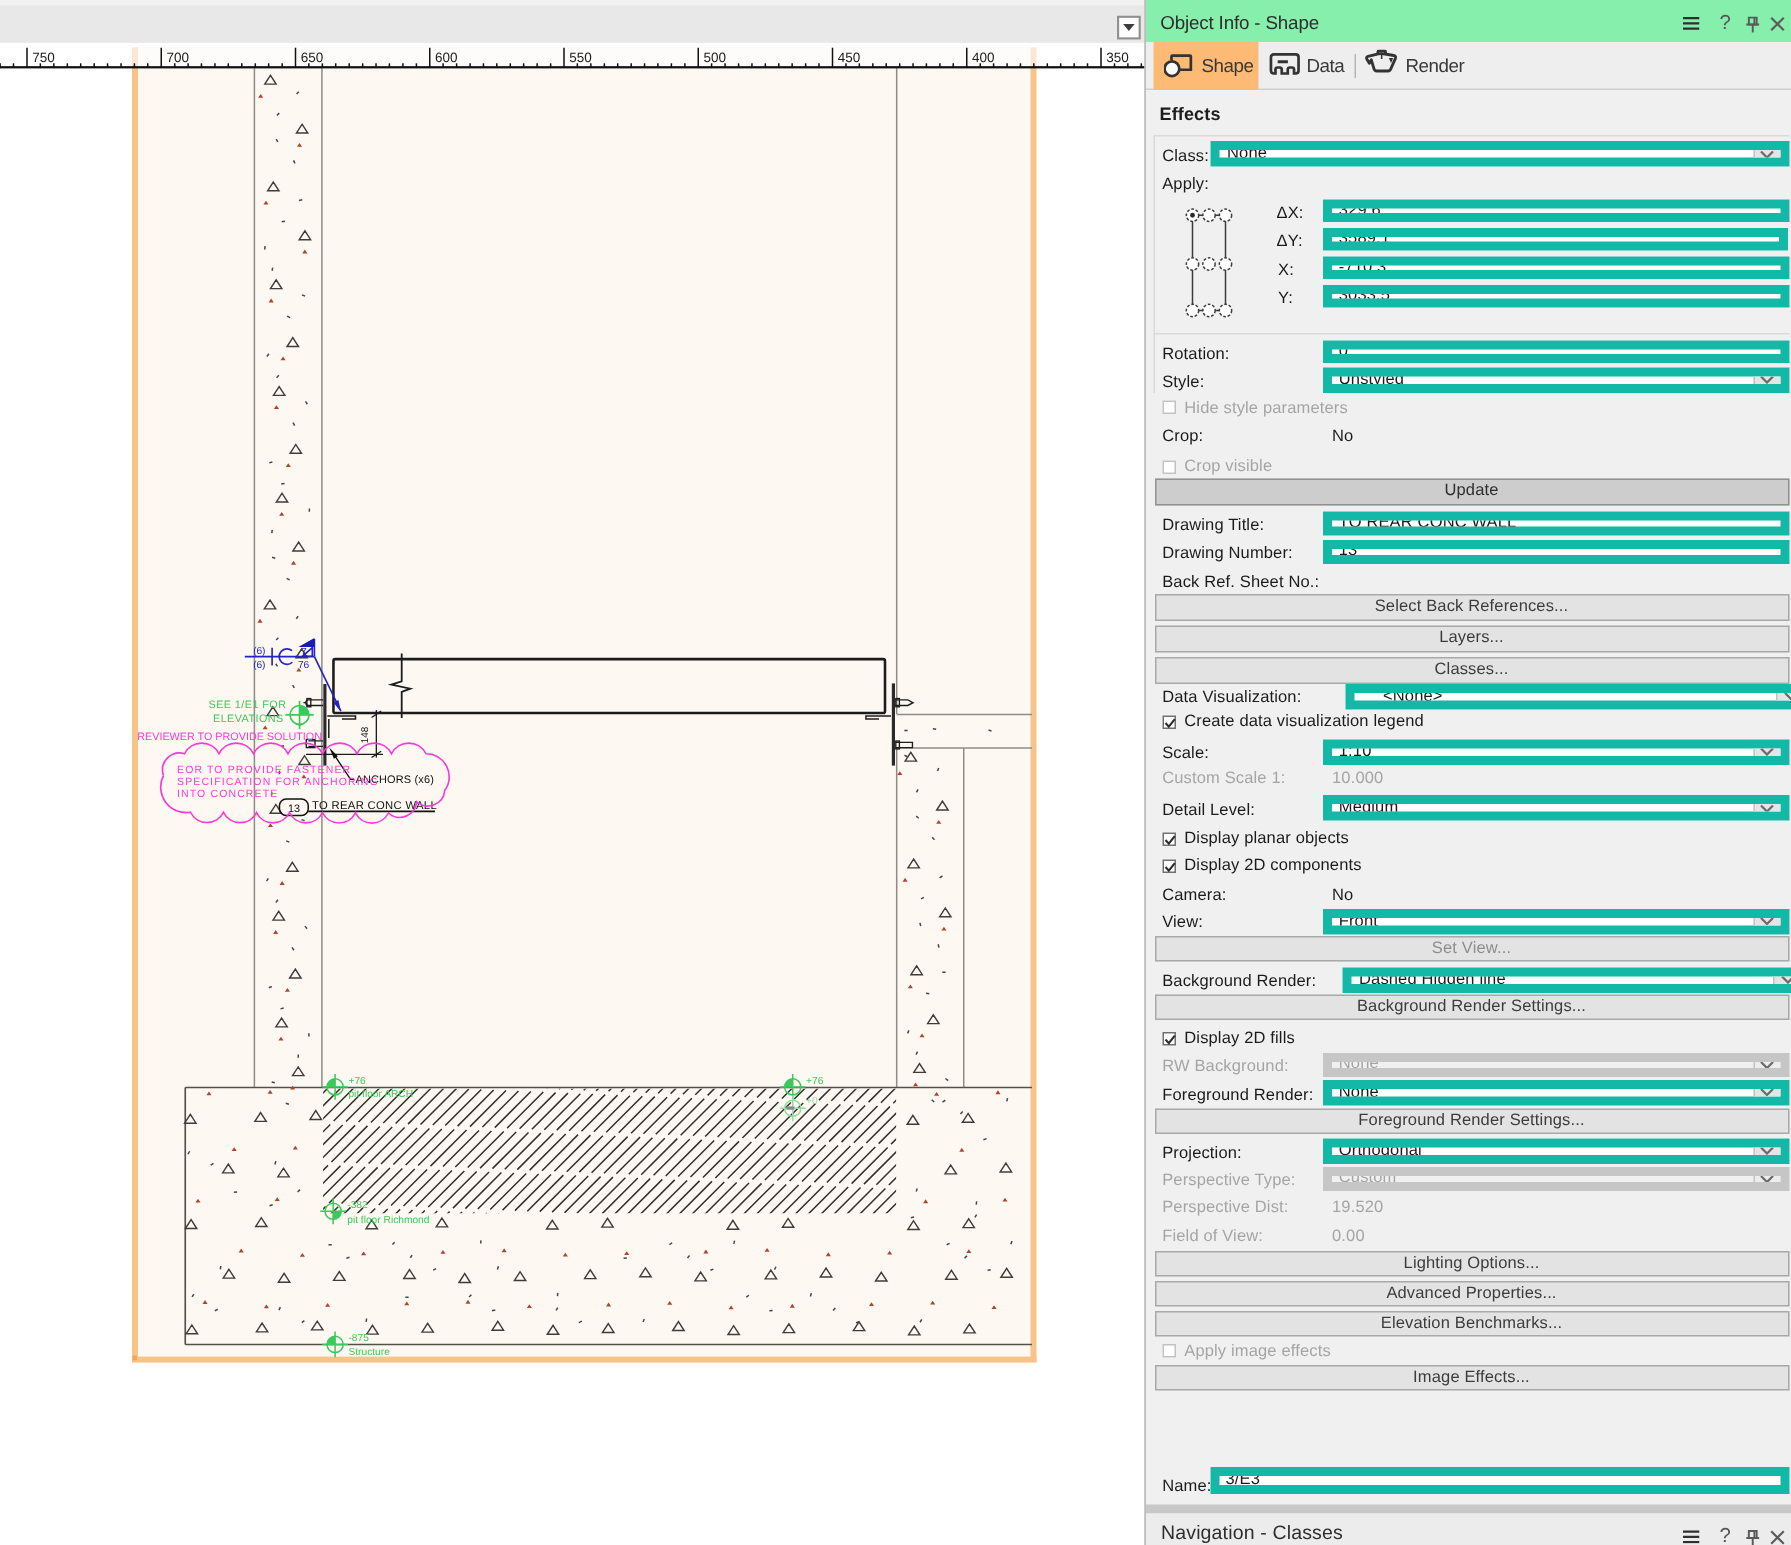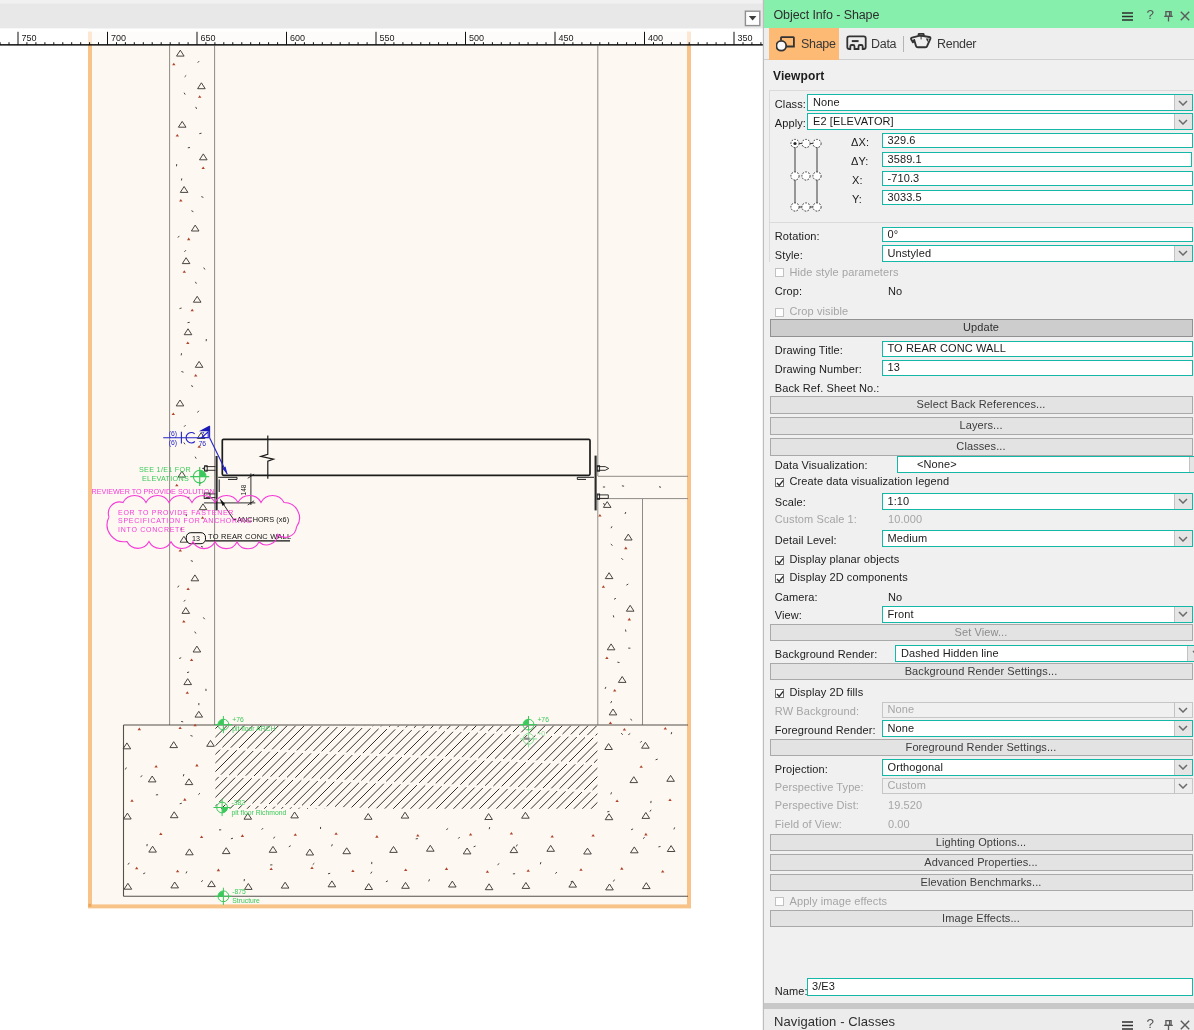--- a/index.html
+++ b/index.html
@@ -11,21 +11,21 @@
 .hic.qm { top:7px; font-size:13.5px; color:#555; }
 #ptabs { position:absolute; left:0; top:28px; width:430px; height:32px; background:#eeeeee; }
 #ptabs .bline { position:absolute; left:0; bottom:0; width:430px; height:1px; background:#cfcfcf; }
 .tab { position:absolute; top:0; height:32px; }
 .tab.active { background:#fdba74; border-bottom:none; }
 .tab .ic { position:absolute; top:7px; }
 .tab .tx { position:absolute; top:9px; font-size:12.5px; letter-spacing:-0.3px; color:#383838; }
 #vp { position:absolute; left:9px; top:69px; font-weight:bold; font-size:12px; color:#1c1c1c; }
 .lb { position:absolute; white-space:nowrap; }
 .lb.g { color:#a5a5a5; }
-.fld { position:absolute; background:#fff; border:1px solid #14b8a6; line-height:13px; display:flex; align-items:center; white-space:nowrap; overflow:hidden;text-align:right; }
+.fld { position:absolute; background:#fff; border:6px solid #14b8a6; line-height:13px; display:flex; align-items:center; white-space:nowrap; overflow:hidden;text-align:right; }
 .fld.dis { background:#f0f0f0; border-color:#c6c6c6; color:#a5a5a5; }
 .combo .arr { position:absolute; right:0; top:0; bottom:0; width:18px; background:#e5e5e5; border-left:1px solid #c2c2c2; display:flex; align-items:center; justify-content:center; }
 .combo.dis .arr { background:#ededed; }
 .btn { position:absolute; left:5.5px; width:423px; background:#e3e3e3; border:1px solid #a9a9a9; text-align:center; color:#3c3c3c; line-height:15px; }
 .btn.dark { background:#cdcdcd; border-color:#919191; color:#2e2e2e; }
 .cbrow { position:absolute; left:10.5px; height:12px; }
 .cbrow.g .cbl { color:#a5a5a5; }
 .cb { display:inline-block; width:9px; height:9px; background:#fff; border:1px solid #707070; vertical-align:-1.5px; }
 .cb.dis { border-color:#c2c2c2; }
 .cb svg { display:block; margin:-1px 0 0 -1px; }
@@ -390,35 +390,30 @@
             <g fill="none" stroke="#333" stroke-width="1.9" stroke-linejoin="round">
               <path d="M9.6 2.8 V1.6 Q9.6 0.9 10.3 0.9 H14 Q14.7 0.9 14.7 1.6 V2.8"></path>
               <path d="M9.9 2.9 L3 4.6 Q1.5 5 2.3 6.5 L3.9 9.2 L5.2 6.9 L7 12.9 Q7.4 14.3 8.9 14.3 H16.3 Q17.8 14.3 18.2 12.9 L21.3 5.9 Q21.9 4.3 20.1 4 L14.4 3 Q12.1 2.6 9.9 2.9 Z"></path>
             </g>
             <path d="M16.9 5.6 L19.8 5.6 L18.4 9 Z" fill="#333"></path>
             <path d="M12.1 3 V6.4" stroke="#333" stroke-width="1"></path>
           </svg></span>
       <span class="tx" style="left:29px">Render</span>
     </div>
   </div>
-  <div id="vp">Viewport</div>
+  <div id="vp">Effects</div>
 <div class="hline" style="top:89.5px;left:5px;width:424px"></div>
 <div class="vline" style="top:89.5px;left:5px;height:172px"></div>
 <div class="lb" style="top:97.5px;left:10.8px">Class:</div>
 <div class="fld combo" style="top:94px;left:43px;width:385.5px;height:17px;padding-left:5px">None<span class="arr">
         <svg width="10" height="6" viewBox="0 0 10 6">
           <path d="M1 1 L5 5 L9 1" stroke="#6b6b6b" stroke-width="1.5" fill="none"></path>
         </svg>
       </span></div>
 <div class="lb" style="top:116.5px;left:10.8px">Apply:</div>
-<div class="fld combo" style="top:113px;left:43px;width:385.5px;height:17px;padding-left:5px">E2 [ELEVATOR]<span class="arr">
-        <svg width="10" height="6" viewBox="0 0 10 6">
-          <path d="M1 1 L5 5 L9 1" stroke="#6b6b6b" stroke-width="1.5" fill="none"></path>
-        </svg>
-      </span></div>
 <div class="hline" style="top:221.5px;left:5px;width:424px"></div>
 <div style="position:absolute;top:136px;left:26px;width:32px;height:78px">
 <svg width="32" height="78" viewBox="0 0 32 78">
 <g stroke="#3c3c3c" stroke-width="1" fill="none">
 <path d="M5 7.5 V71 M27 7.5 V71 M5 7.5 H27 M5 71 H27"></path>
 <g fill="#fff" stroke-dasharray="1.8 1.2">
 <circle cx="5" cy="7.5" r="4.1"></circle>
             <circle cx="16" cy="7.5" r="4.1"></circle>
             <circle cx="27" cy="7.5" r="4.1"></circle>
 <circle cx="5" cy="40" r="4.1"></circle>

